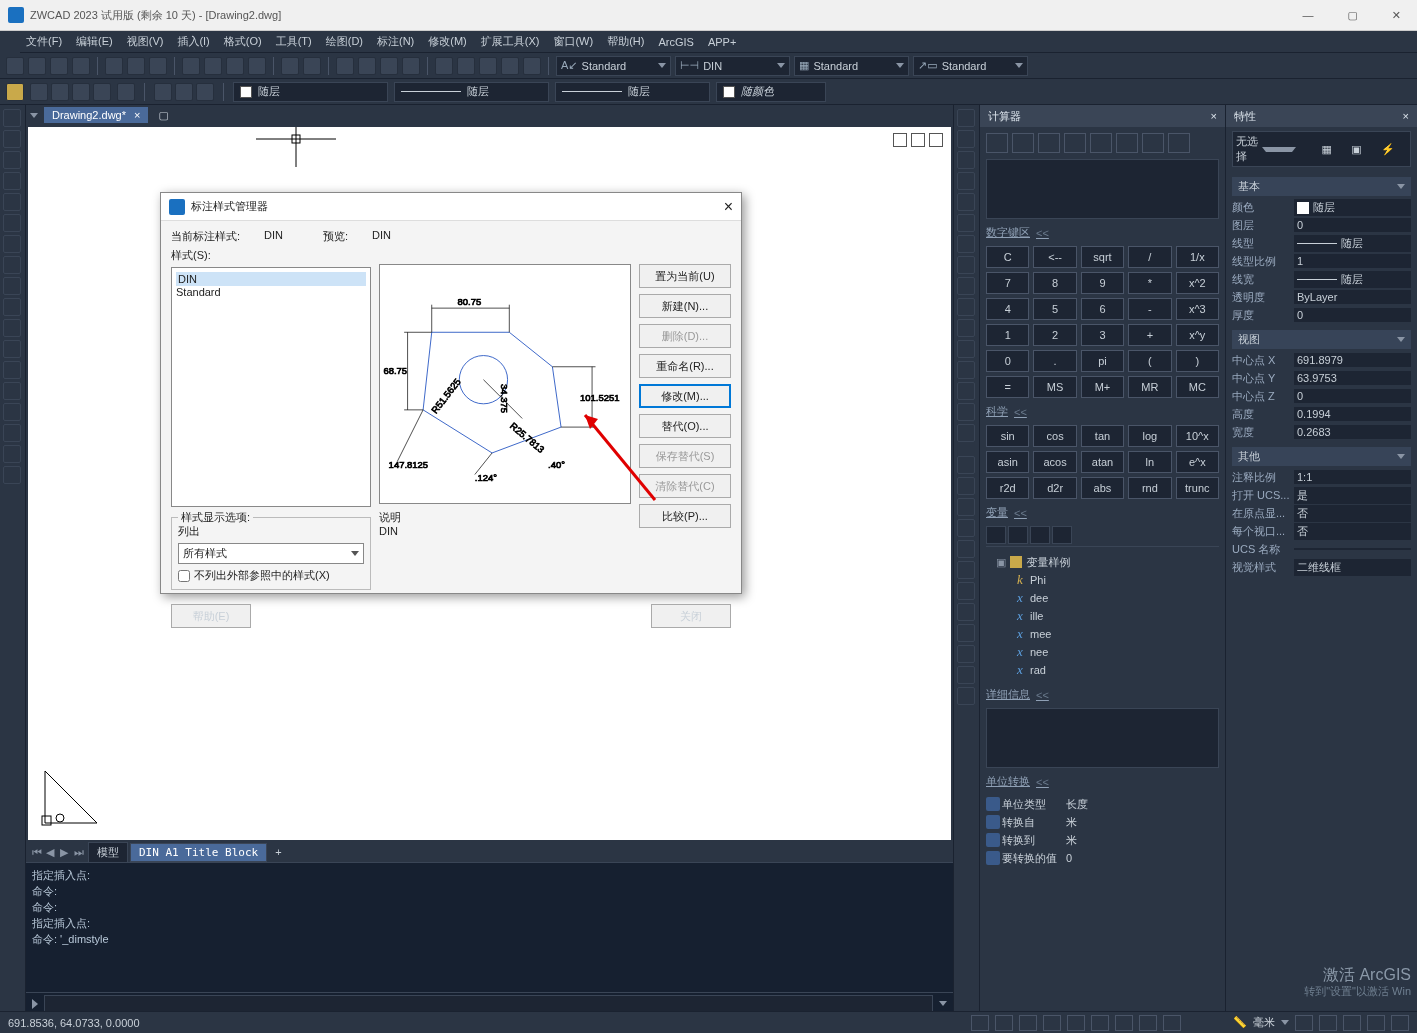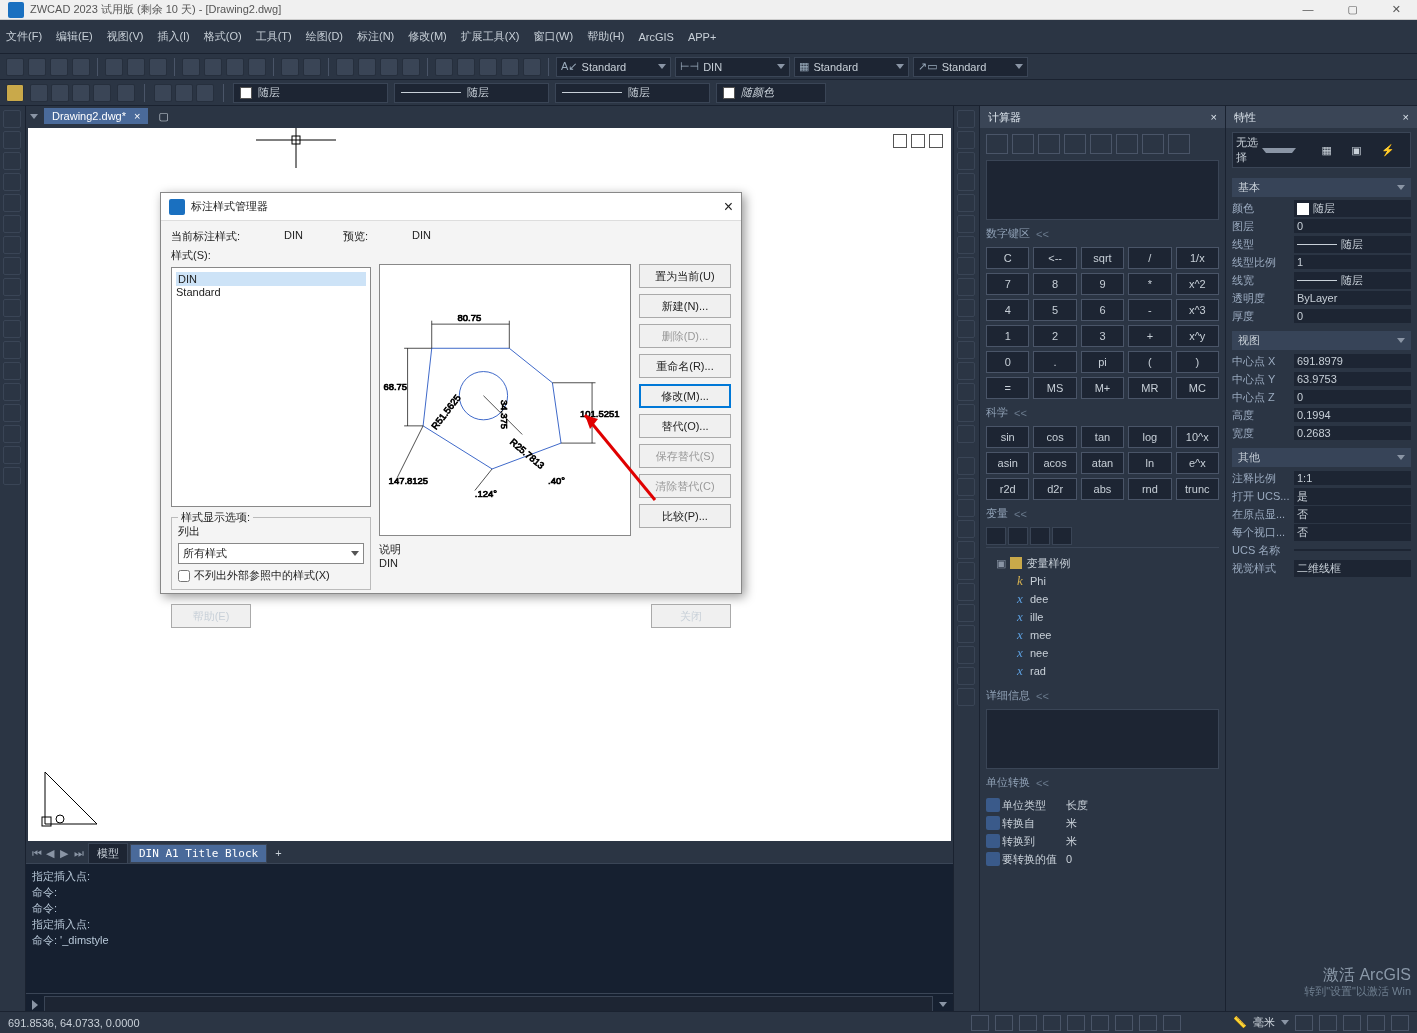--- a/index.html
+++ b/index.html
@@ -1,22 +1,22 @@
 <!DOCTYPE html>
 <html><head>
 <meta charset="utf-8">
 <style>
 *{box-sizing:border-box;margin:0;padding:0;font-family:"Microsoft YaHei",SimSun,Arial,sans-serif;font-size:11px;}
 body{background:#2b3544;color:#c8d0d8;overflow:hidden;width:1417px;height:1033px;position:relative;}
-.titlebar{height:20px;background:#f0f0f0;display:flex;align-items:center;padding:0 8px;color:#555;border-bottom:1px solid #ccc;}
+.titlebar{height:31px;background:#f0f0f0;display:flex;align-items:center;padding:0 8px;color:#555;border-bottom:1px solid #ccc;}
 .titlebar .logo{width:16px;height:16px;background:#1a70c0;border-radius:2px;margin-right:6px;}
 .titlebar .title{flex:1;}
 .titlebar .winbtns{display:flex;gap:18px;color:#555;}
 .titlebar .winbtns span{cursor:pointer;padding:2px 8px;}
-.menubar{height:34px;background:#2b3544;display:flex;align-items:center;padding:0 6px;gap:14px;color:#c8d0d8;border-bottom:1px solid #1a2230;}
+.menubar{height:22px;background:#2b3544;display:flex;align-items:center;padding:0 6px;gap:14px;color:#c8d0d8;border-bottom:1px solid #1a2230;margin-left:20px;}
 .menubar span{cursor:pointer;}
 .toolbar1{height:26px;background:#2b3544;display:flex;align-items:center;padding:0 6px;gap:4px;border-bottom:1px solid #1a2230;}
 .tb-btn{width:18px;height:18px;background:#3a4556;border:1px solid #262f3d;border-radius:2px;cursor:pointer;}
 .tb-sep{width:1px;height:18px;background:#4a5568;margin:0 3px;}
 .tb-combo{display:flex;align-items:center;background:#1d2533;border:1px solid #3a4556;height:20px;padding:0 4px;gap:4px;}
 .tb-combo .tri{width:0;height:0;border-left:4px solid transparent;border-right:4px solid transparent;border-top:5px solid #8a95a5;cursor:pointer;}
 .toolbar2{height:26px;background:#2b3544;display:flex;align-items:center;padding:0 6px;gap:6px;border-bottom:1px solid #1a2230;}
 .layer-combo{display:flex;align-items:center;background:#1d2533;border:1px solid #3a4556;height:20px;padding:0 6px;gap:6px;}
 .swatch{width:12px;height:12px;background:#fff;border:1px solid #555;}
 .line-sample{flex:0 0 60px;height:0;border-top:1px solid #c8d0d8;}
@@ -41,21 +41,21 @@
 .cmd-input-row input{flex:1;background:#1d2533;border:1px solid #3a4556;color:#c8d0d8;padding:2px 4px;outline:none;}
 .cmd-tri{width:0;height:0;border-top:5px solid transparent;border-bottom:5px solid transparent;border-left:6px solid #8a95a5;}
 .docked-right{width:26px;background:#2b3544;border-left:1px solid #1a2230;display:flex;flex-direction:column;gap:3px;padding:4px 3px;}
 .calc-panel{width:246px;background:#2b3544;border-left:1px solid #1a2230;display:flex;flex-direction:column;}
 .panel-title{height:22px;background:#3a4556;display:flex;align-items:center;justify-content:space-between;padding:0 8px;color:#dde5ed;}
 .panel-title .x{cursor:pointer;}
 .calc-body{padding:6px;display:flex;flex-direction:column;gap:6px;overflow:auto;flex:1;}
 .calc-toolbar{display:flex;gap:4px;}
 .calc-tbtn{width:22px;height:20px;border:1px solid #4a5568;background:#2b3544;cursor:pointer;}
 .calc-display{height:60px;background:#1d2533;border:1px solid #3a4556;}
-.calc-section-title{color:#8fa0b5;cursor:pointer;display:flex;align-items:center;gap:4px;}
+.calc-section-title{color:#8fa0b5;cursor:pointer;display:flex;align-items:center;gap:4px;text-decoration:underline;}
 .calc-section-title::after{content:"<<";margin-left:2px;color:#6a7a8d;}
 .calc-keys{display:grid;grid-template-columns:repeat(5,1fr);gap:4px;}
 .ck{height:22px;background:#1d2533;border:1px solid #4a5568;color:#c8d0d8;display:flex;align-items:center;justify-content:center;cursor:pointer;font-size:11px;}
 .var-tabs{display:flex;gap:2px;border-bottom:1px solid #3a4556;padding-bottom:2px;}
 .var-tab{width:20px;height:18px;background:#1d2533;border:1px solid #3a4556;cursor:pointer;}
 .tree{padding-left:0;}
 .tree-row{display:flex;align-items:center;gap:4px;height:18px;cursor:pointer;}
 .tree-row.l1{padding-left:10px;}
 .tree-row.l2{padding-left:28px;}
 .tree-icon{width:12px;height:12px;display:inline-block;}
@@ -79,33 +79,33 @@
 .prop-line{display:inline-block;width:40px;border-top:1px solid #c8d0d8;vertical-align:middle;margin-right:4px;}
 .statusbar{position:absolute;bottom:0;left:0;right:0;height:22px;background:#2b3544;display:flex;align-items:center;padding:0 8px;gap:10px;color:#c8d0d8;border-top:1px solid #1a2230;font-family:monospace;}
 .statusbar .sb-right{margin-left:auto;display:flex;gap:6px;align-items:center;}
 .sb-btn{width:18px;height:16px;border:1px solid #4a5568;cursor:pointer;}
 .dialog{position:absolute;left:160px;top:192px;width:582px;height:402px;background:#f4f4f4;border:1px solid #888;box-shadow:3px 3px 10px rgba(0,0,0,0.4);}
 .dlg-title{height:28px;background:#fff;display:flex;align-items:center;padding:0 8px;border-bottom:1px solid #ddd;color:#222;}
 .dlg-title .logo{width:16px;height:16px;background:#1a70c0;border-radius:2px;margin-right:6px;}
 .dlg-title .x{margin-left:auto;cursor:pointer;font-size:16px;}
 .dlg-body{padding:8px 10px;color:#222;font-family:SimSun,monospace;font-size:12px;}
 .dlg-row1{display:flex;gap:40px;margin-bottom:4px;}
-.dlg-row1 .cur{display:flex;gap:44px;}
+.dlg-row1 .cur{display:flex;gap:24px;}
 .dlg-cols{display:flex;gap:8px;}
 .dlg-left{width:200px;display:flex;flex-direction:column;gap:4px;}
 .dlg-listbox{height:240px;background:#fff;border:1px solid #888;padding:4px;}
 .dlg-listbox .sel{background:#cde3f7;padding:1px 2px;}
 .dlg-opt{border:1px solid #bbb;padding:6px;display:flex;flex-direction:column;gap:4px;position:relative;margin-top:6px;}
 .dlg-opt legend{position:absolute;top:-8px;left:6px;background:#f4f4f4;padding:0 3px;}
 .dlg-select{display:flex;align-items:center;background:#fff;border:1px solid #888;padding:2px 4px;}
 .dlg-select .tri{margin-left:auto;width:0;height:0;border-left:4px solid transparent;border-right:4px solid transparent;border-top:5px solid #555;}
 .dlg-chk{display:flex;align-items:center;gap:4px;}
 .dlg-chk input{width:12px;height:12px;}
 .dlg-mid{flex:1;display:flex;flex-direction:column;gap:4px;}
-.dlg-preview{height:272px;background:#fff;border:1px solid #888;position:relative;}
+.dlg-preview{height:240px;background:#fff;border:1px solid #888;position:relative;}
 .dlg-right{width:92px;display:flex;flex-direction:column;gap:6px;padding-top:16px;}
 .dlg-btn{height:24px;background:#f0f0f0;border:1px solid #aaa;cursor:pointer;display:flex;align-items:center;justify-content:center;}
 .dlg-btn.disabled{color:#999;}
 .dlg-btn.focus{border:1px solid #0078d7;box-shadow:inset 0 0 0 1px #0078d7;}
 .dlg-foot{display:flex;padding:6px 10px;gap:8px;}
 .dlg-foot .spacer{flex:1;}
 .preview-svg{width:100%;height:100%;}
 .red-arrow{position:absolute;width:90px;height:100px;pointer-events:none;}
 .watermark{position:absolute;right:6px;bottom:34px;color:#6f7f90;font-size:12px;text-align:right;line-height:16px;}
 .watermark .l1{font-size:16px;color:#8a98a8;}

